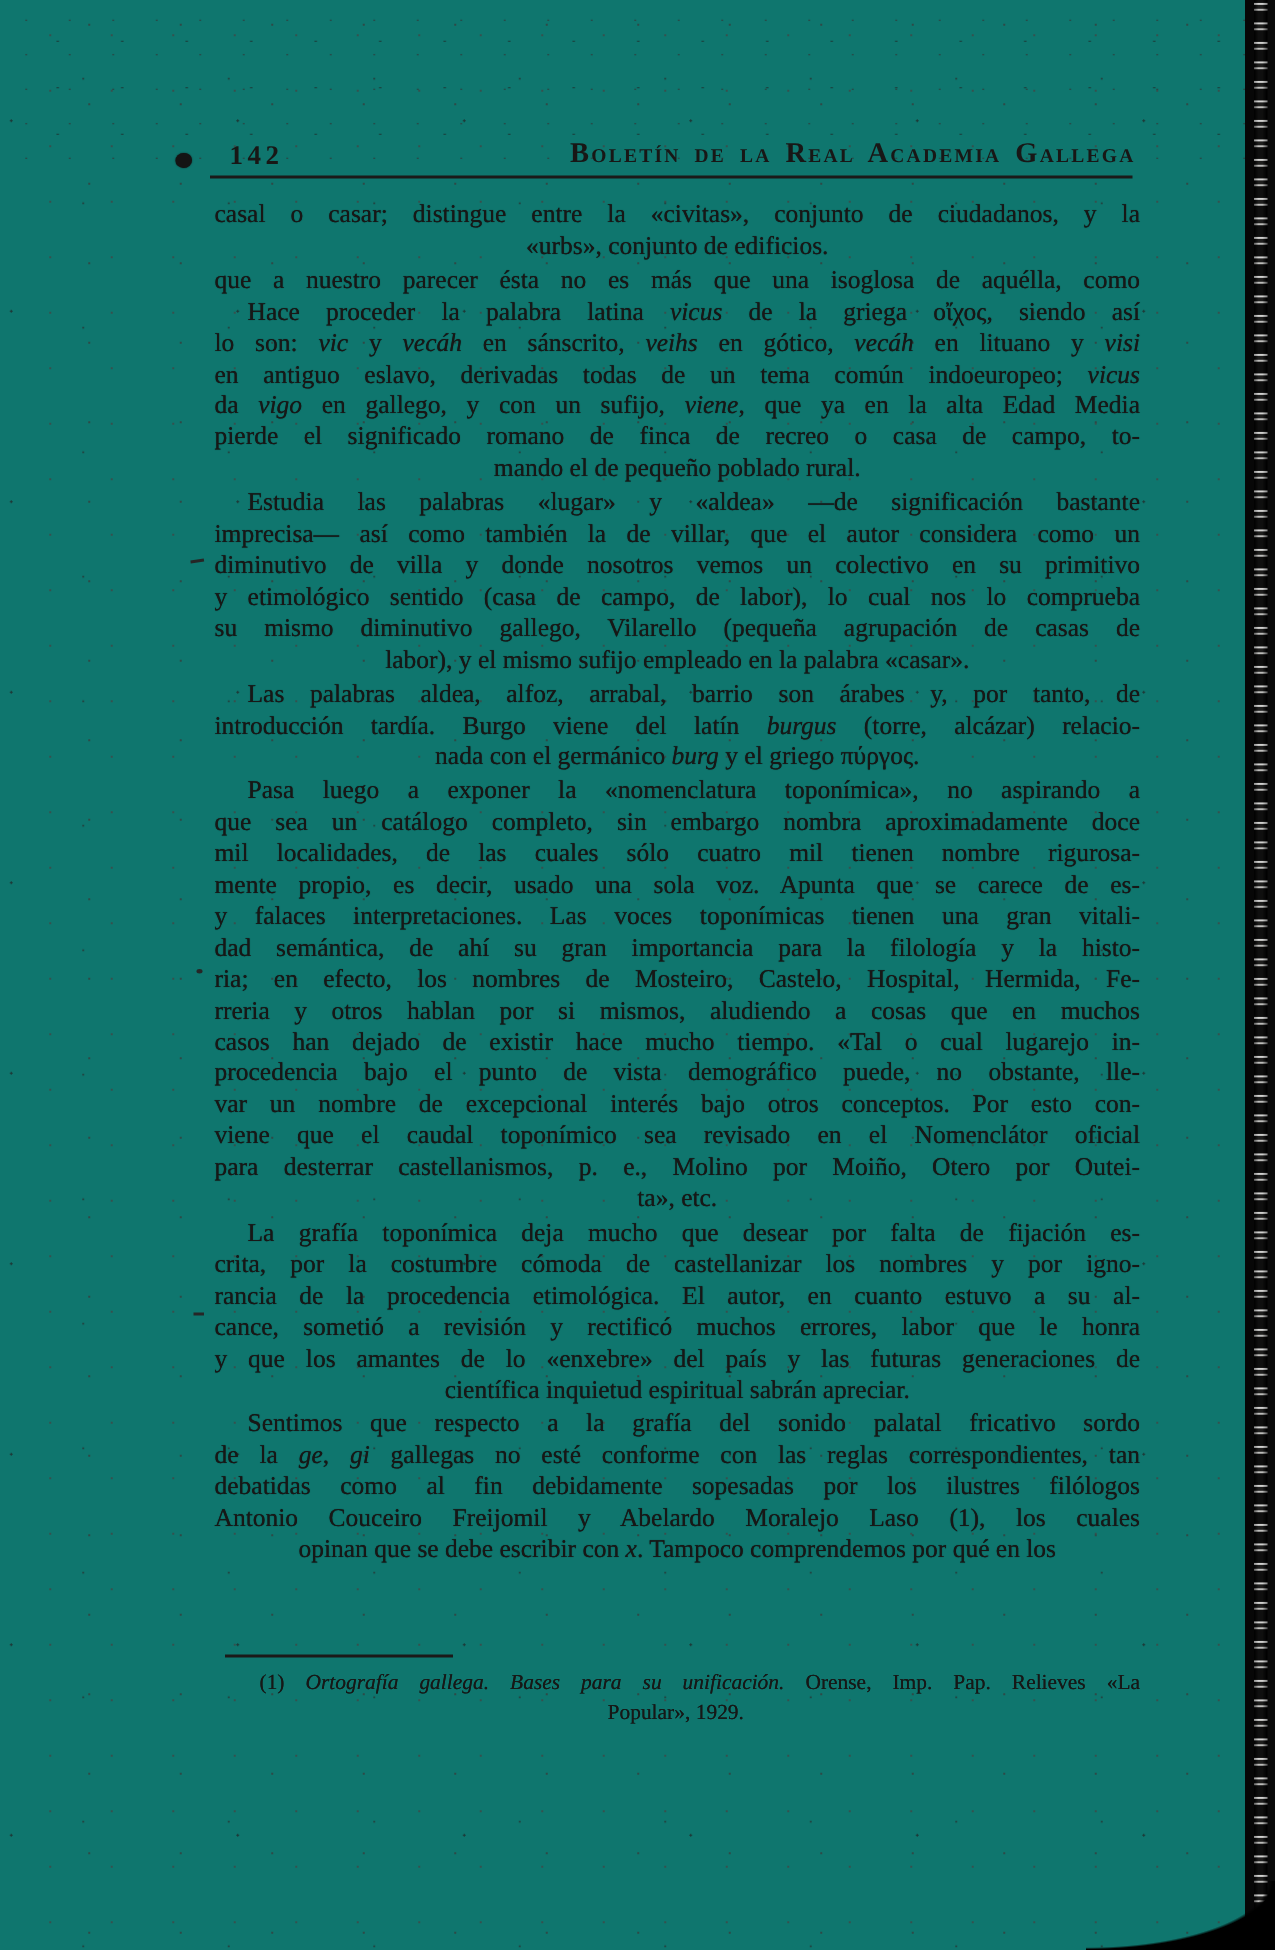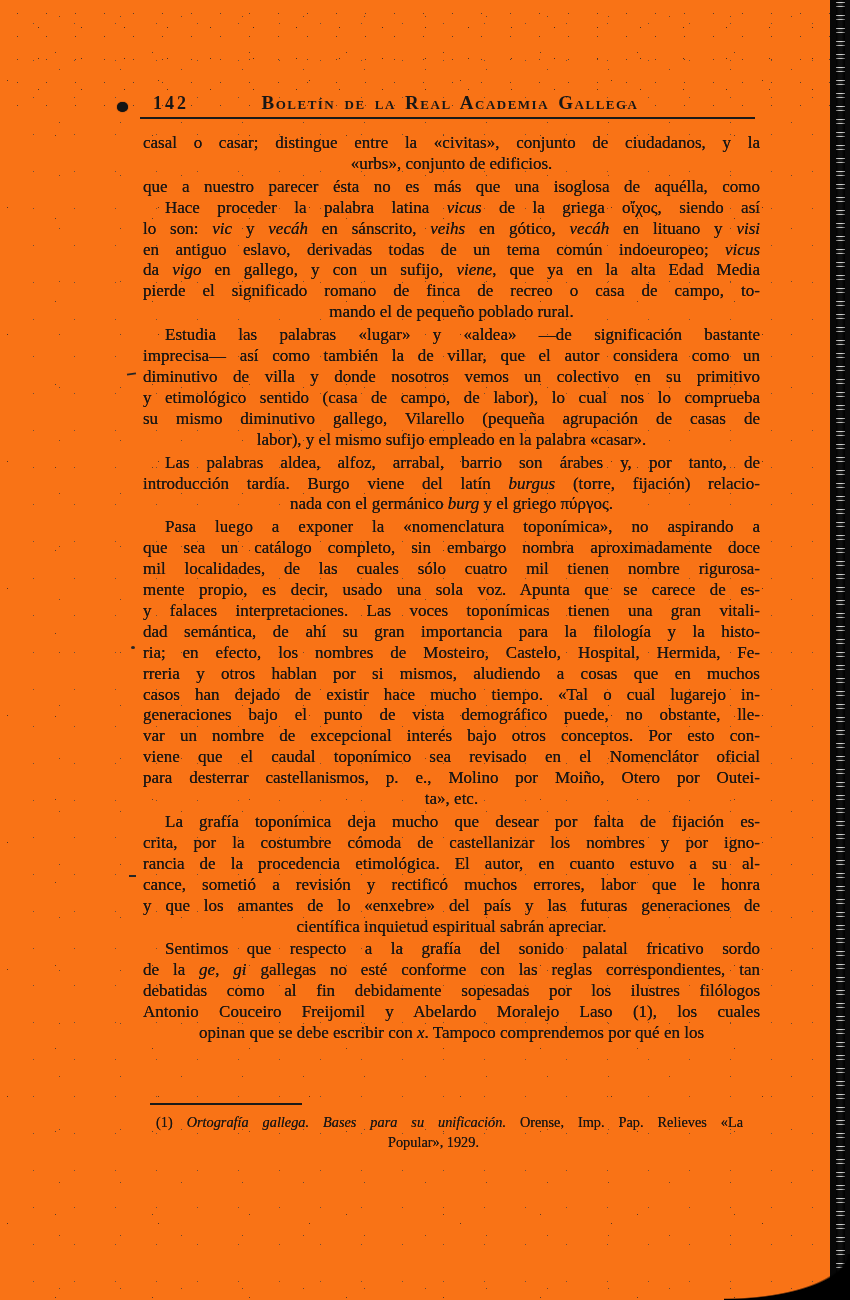--- a/index.html
+++ b/index.html
@@ -1,18 +1,18 @@
 <!DOCTYPE html>
 <html><head>
 <meta charset="utf-8">
 <style>
   html,body{margin:0;padding:0;background:#e8e8e4;}
   .page{
     position:relative; width:850px; height:1300px;
-    background:#f97316; overflow:hidden;
+    background:#0f766e; overflow:hidden;
     font-family:"Liberation Serif","DejaVu Serif",serif;
     color:#181716;
   }
   
   .noise{
     position:absolute; inset:0; pointer-events:none; opacity:.75;
     background-image:
       radial-gradient(#2b2b2b 0.7px, transparent 0.9px),
       radial-gradient(#3a3a3a 0.6px, transparent 0.8px),
       radial-gradient(#222 0.8px, transparent 1px),
@@ -29,21 +29,21 @@
     background-position:3px 2px, 17px 12px;
   }
   .header{
     position:absolute; left:143px; top:92px; width:614px; height:24px;
     font-size:19px; font-weight:bold;
   }
   .pagenum{
     position:absolute; left:10px; top:1px; letter-spacing:3px; font-size:18px;
   }
   .journal{
-    display:block; text-align:center; font-variant:small-caps;
+    display:block; text-align:right; font-variant:small-caps;
     letter-spacing:1.5px; word-spacing:3px;
   }
   .header-rule{
     position:absolute; left:140px; top:117px; width:615px; height:2px;
     background:#1b1a19;
   }
   .ink-dot{
     position:absolute; left:117px; top:102px; width:11px; height:10px;
     background:#141414; border-radius:50% 48% 52% 50%;
     box-shadow:0 0 1px #141414;
@@ -55,21 +55,21 @@
   }
   .para{margin:0 0 2px 0;}
   .line{white-space:nowrap; text-align:center;}
   .line.just{white-space:normal; text-align:justify; text-align-last:justify;}
   .line.first{text-indent:22px;}
   .footnote-rule{
     position:absolute; left:150px; top:1103px; width:152px; height:2px;
     background:#1b1a19;
   }
   .footnote{
-    position:absolute; left:124px; top:1112px; width:619px;
+    position:absolute; left:141px; top:1112px; width:619px;
     font-size:14.3px; line-height:20px;
     text-shadow:0 0 0.4px rgba(10,10,10,.8);
   }
   .footnote .line.first{text-indent:32px;}
   
   .margin-mark{position:absolute; background:#262626;}
   .mm1{left:127px; top:373px; width:9px; height:2px; transform:rotate(-8deg);}
   .mm2{left:131px; top:646px; width:4px; height:3px; border-radius:50%;}
   .mm3{left:129px; top:875px; width:7px; height:2px;}
   
@@ -122,34 +122,34 @@
       <div class="para">
         <div class="line just first"><span>Estudia las palabras «lugar» y «aldea» —de significación bastante</span></div>
         <div class="line just"><span>imprecisa— así como también la de villar, que el autor considera como un</span></div>
         <div class="line just"><span>diminutivo de villa y donde nosotros vemos un colectivo en su primitivo</span></div>
         <div class="line just"><span>y etimológico sentido (casa de campo, de labor), lo cual nos lo comprueba</span></div>
         <div class="line just"><span>su mismo diminutivo gallego, Vilarello (pequeña agrupación de casas de</span></div>
         <div class="line"><span>labor), y el mismo sufijo empleado en la palabra «casar».</span></div>
       </div>
       <div class="para">
         <div class="line just first"><span>Las palabras aldea, alfoz, arrabal, barrio son árabes y, por tanto, de</span></div>
-        <div class="line just"><span>introducción tardía. Burgo viene del latín </span><i>burgus</i><span> (torre, fijación) relacio-</span></div>
+        <div class="line just"><span>introducción tardía. Burgo viene del latín </span><i>burgus</i><span> (torre, alcázar) relacio-</span></div>
         <div class="line"><span>nada con el germánico </span><i>burg</i><span> y el griego πύργος.</span></div>
       </div>
       <div class="para">
         <div class="line just first"><span>Pasa luego a exponer la «nomenclatura toponímica», no aspirando a</span></div>
         <div class="line just"><span>que sea un catálogo completo, sin embargo nombra aproximadamente doce</span></div>
         <div class="line just"><span>mil localidades, de las cuales sólo cuatro mil tienen nombre rigurosa-</span></div>
         <div class="line just"><span>mente propio, es decir, usado una sola voz. Apunta que se carece de es-</span></div>
         <div class="line just"><span>y falaces interpretaciones. Las voces toponímicas tienen una gran vitali-</span></div>
         <div class="line just"><span>dad semántica, de ahí su gran importancia para la filología y la histo-</span></div>
         <div class="line just"><span>ria; en efecto, los nombres de Mosteiro, Castelo, Hospital, Hermida, Fe-</span></div>
         <div class="line just"><span>rreria y otros hablan por si mismos, aludiendo a cosas que en muchos</span></div>
         <div class="line just"><span>casos han dejado de existir hace mucho tiempo. «Tal o cual lugarejo in-</span></div>
-        <div class="line just"><span>generaciones bajo el punto de vista demográfico puede, no obstante, lle-</span></div>
+        <div class="line just"><span>procedencia bajo el punto de vista demográfico puede, no obstante, lle-</span></div>
         <div class="line just"><span>var un nombre de excepcional interés bajo otros conceptos. Por esto con-</span></div>
         <div class="line just"><span>viene que el caudal toponímico sea revisado en el Nomenclátor oficial</span></div>
         <div class="line just"><span>para desterrar castellanismos, p. e., Molino por Moiño, Otero por Outei-</span></div>
         <div class="line"><span>ta», etc.</span></div>
       </div>
       <div class="para">
         <div class="line just first"><span>La grafía toponímica deja mucho que desear por falta de fijación es-</span></div>
         <div class="line just"><span>crita, por la costumbre cómoda de castellanizar los nombres y por igno-</span></div>
         <div class="line just"><span>rancia de la procedencia etimológica. El autor, en cuanto estuvo a su al-</span></div>
         <div class="line just"><span>cance, sometió a revisión y rectificó muchos errores, labor que le honra</span></div>

